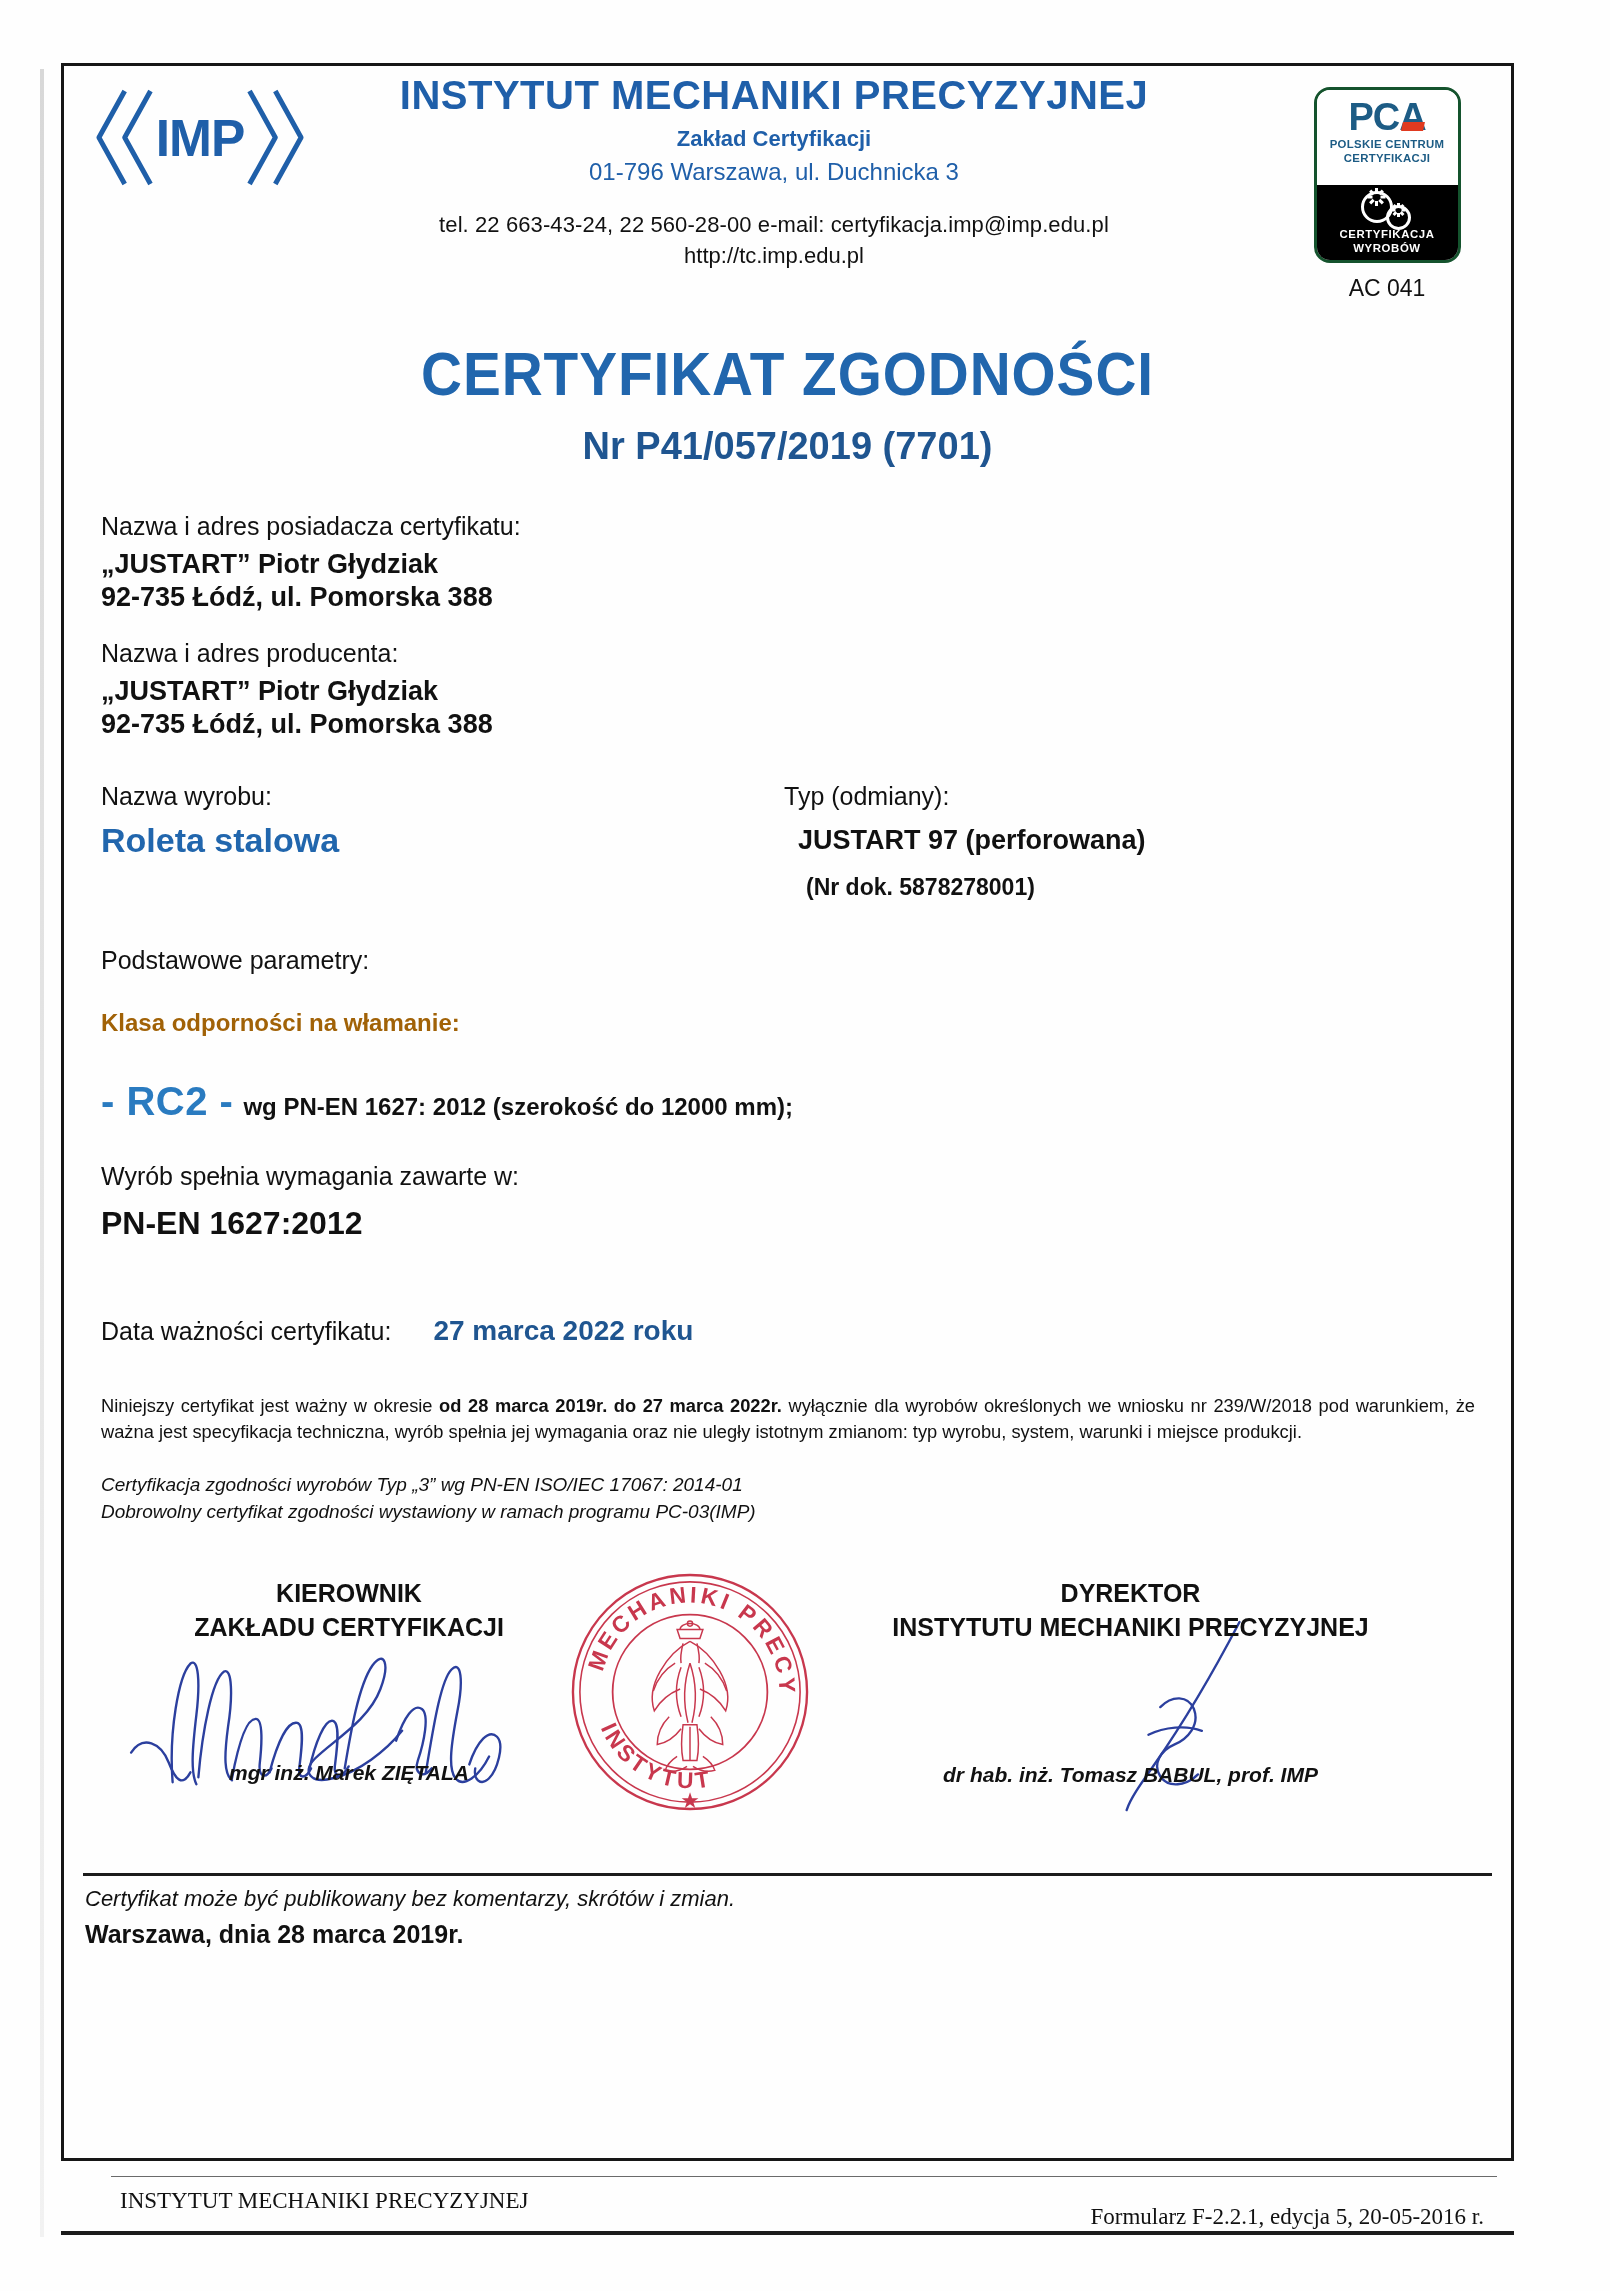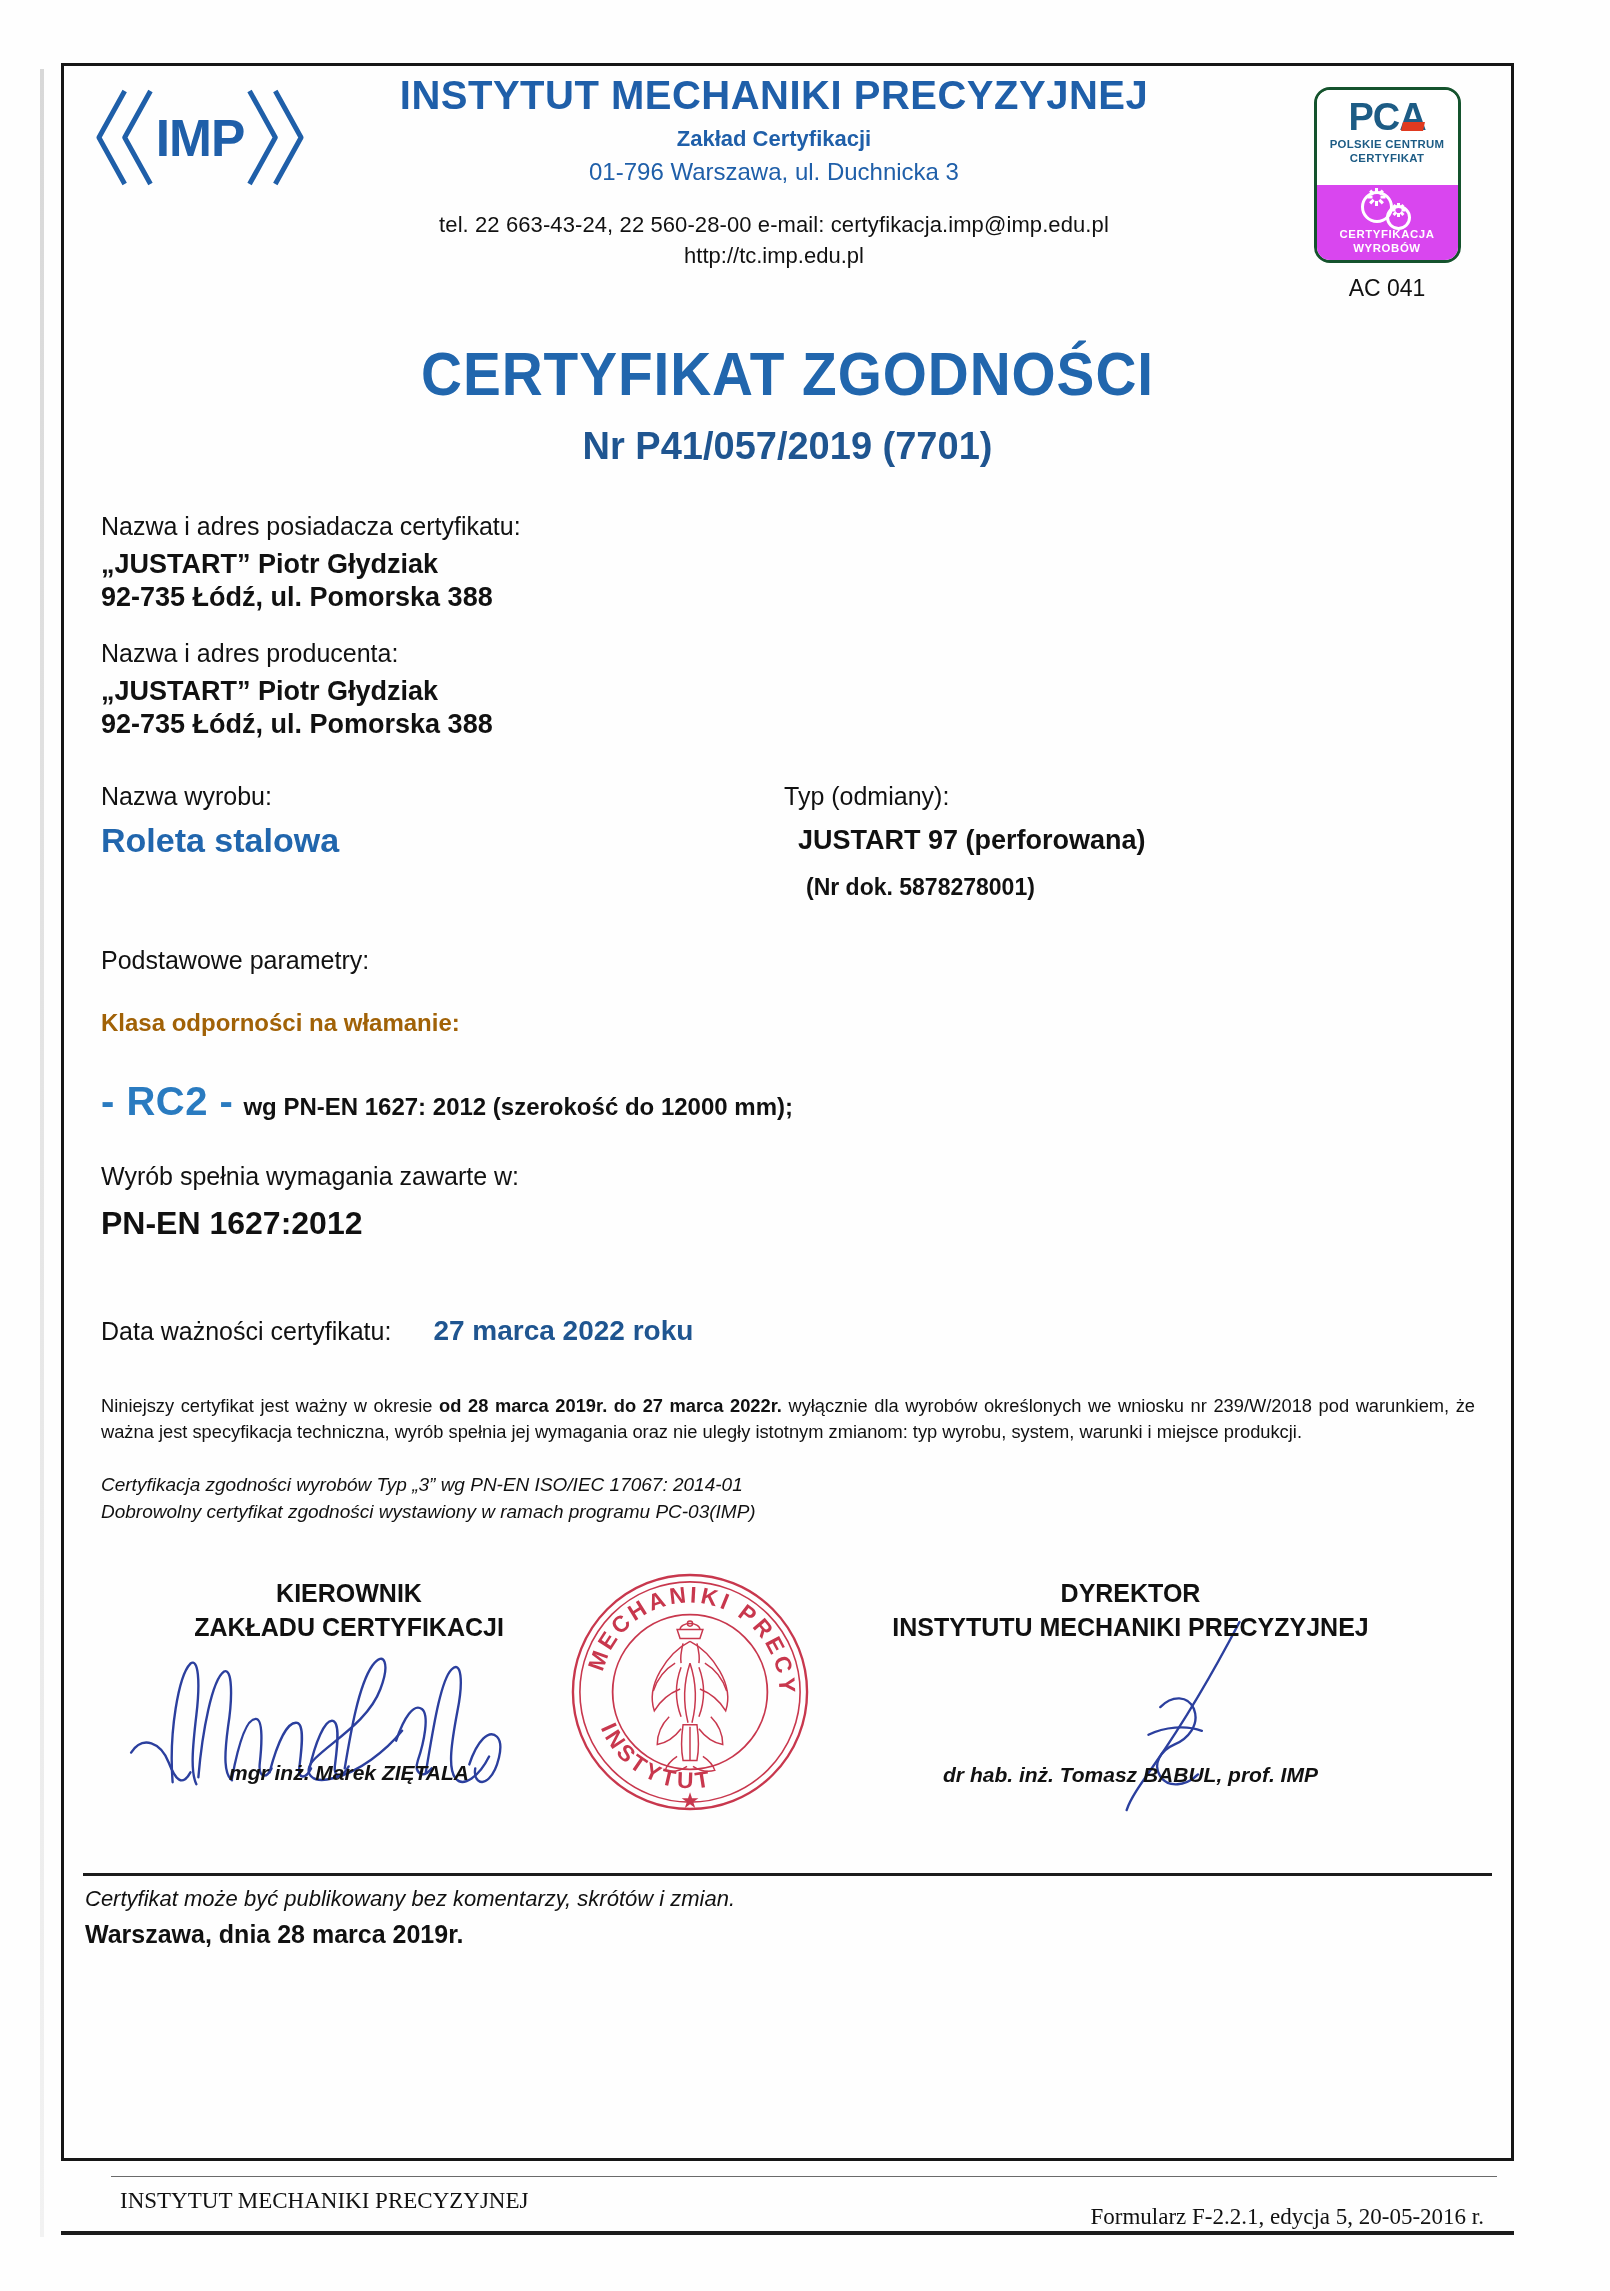--- a/index.html
+++ b/index.html
@@ -144,21 +144,21 @@
   }
   .pca-sub1, .pca-sub2 {
     font-size: 11.4px;
     font-weight: bold;
     color: #1d5c85;
     letter-spacing: 0.3px;
     line-height: 14px;
   }
   .pca-bottom {
     height: 75px;
-    background: #d946ef;
+    background: #000000;
     color: #fff;
     padding-top: 4px;
     box-sizing: border-box;
   }
   .gears { height: 38px; position: relative; }
   .gear {
     position: absolute;
     border: 3px solid #ffffff;
     border-radius: 50%;
     background: transparent;
@@ -415,21 +415,21 @@
       </div>
 
       <div class="pca-wrap">
         <div class="pca-box">
           <div class="pca-top">
             <div class="pca-word">
               <span>PCA</span>
               <span class="redbar"></span>
             </div>
             <div class="pca-sub1">POLSKIE CENTRUM</div>
-            <div class="pca-sub2">CERTYFIKAT</div>
+            <div class="pca-sub2">CERTYFIKACJI</div>
           </div>
           <div class="pca-bottom">
             <div class="gears">
               <div class="gear big">
                 <i style="transform:rotate(0deg)"></i>
                   <i style="transform:rotate(45deg)"></i>
                 <i style="transform:rotate(90deg)"></i>
                   <i style="transform:rotate(135deg)"></i>
                 <i style="transform:rotate(180deg)"></i>
                   <i style="transform:rotate(225deg)"></i>

